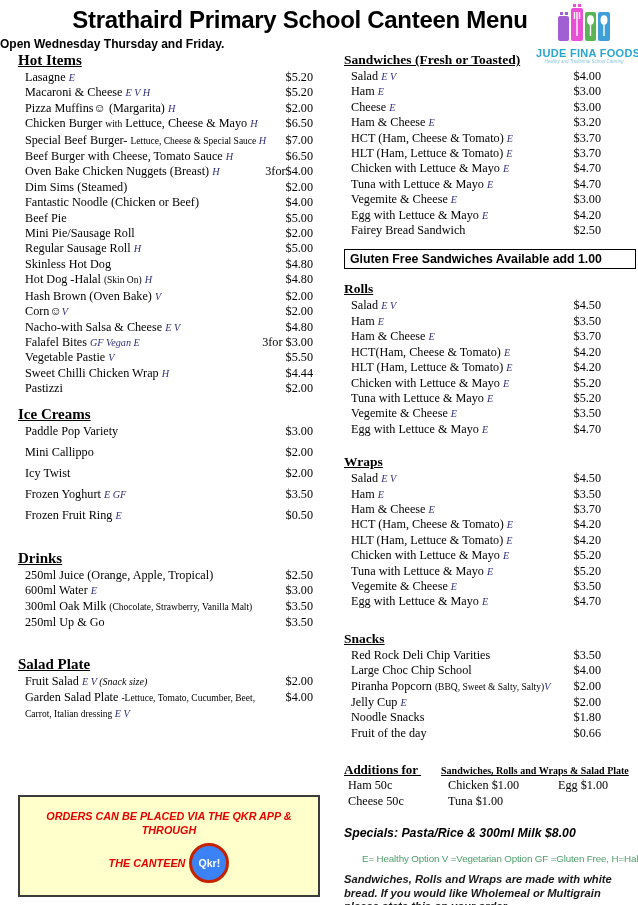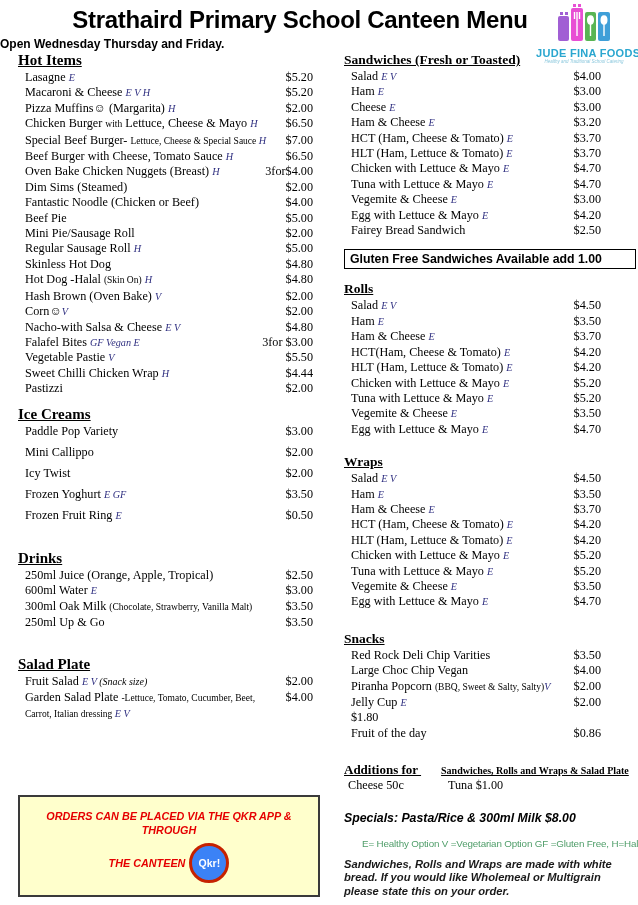--- a/index.html
+++ b/index.html
@@ -396,45 +396,51 @@
   </div>
 
   <div id="sec-snacks">
     <div class="sec-heading">Snacks</div>
     <div class="sec-items">
         <div class="row">
           <span class="nm">Red Rock Deli Chip Varities</span>
           <span class="pr">$3.50</span>
         </div>
         <div class="row">
-          <span class="nm">Large Choc Chip Vegan</span>
+          <span class="nm">Large Choc Chip School</span>
           <span class="pr">$4.00</span>
         </div>
         <div class="row">
           <span class="nm">Piranha Popcorn <span class="s">(BBQ, Sweet &amp; Salty, Salty)</span><span class="m">V</span></span>
           <span class="pr">$2.00</span>
         </div>
         <div class="row">
           <span class="nm">Jelly Cup <span class="m">E</span></span>
           <span class="pr">$2.00</span>
         </div>
         <div class="row">
+          <span class="nm">Noodle Snacks</span>
           <span class="pr">$1.80</span>
         </div>
         <div class="row">
           <span class="nm">Fruit of the day</span>
-          <span class="pr">$0.86</span>
+          <span class="pr">$0.66</span>
         </div>
       </div>
   </div>
 
   <div class="additions">
     <div class="add-head"><span>Additions for </span><span class="add-head-small">Sandwiches, Rolls and Wraps &amp; Salad Plate</span></div>
     <div class="add-rows">
         <div class="add-row">
+          <span class="add-cell c0">Ham 50c</span>
+          <span class="add-cell c1">Chicken $1.00</span>
+          <span class="add-cell c2">Egg $1.00</span>
+        </div>
+        <div class="add-row">
           <span class="add-cell c0">Cheese 50c</span>
           <span class="add-cell c1">Tuna $1.00</span>
           <span class="add-cell c2"></span>
         </div>
       </div>
   </div>
 
   <div class="specials">Specials:  Pasta/Rice &amp; 300ml Milk $8.00</div>
 
   <div class="legend">E= Healthy Option V =Vegetarian Option GF =Gluten Free, H=Halal</div>

